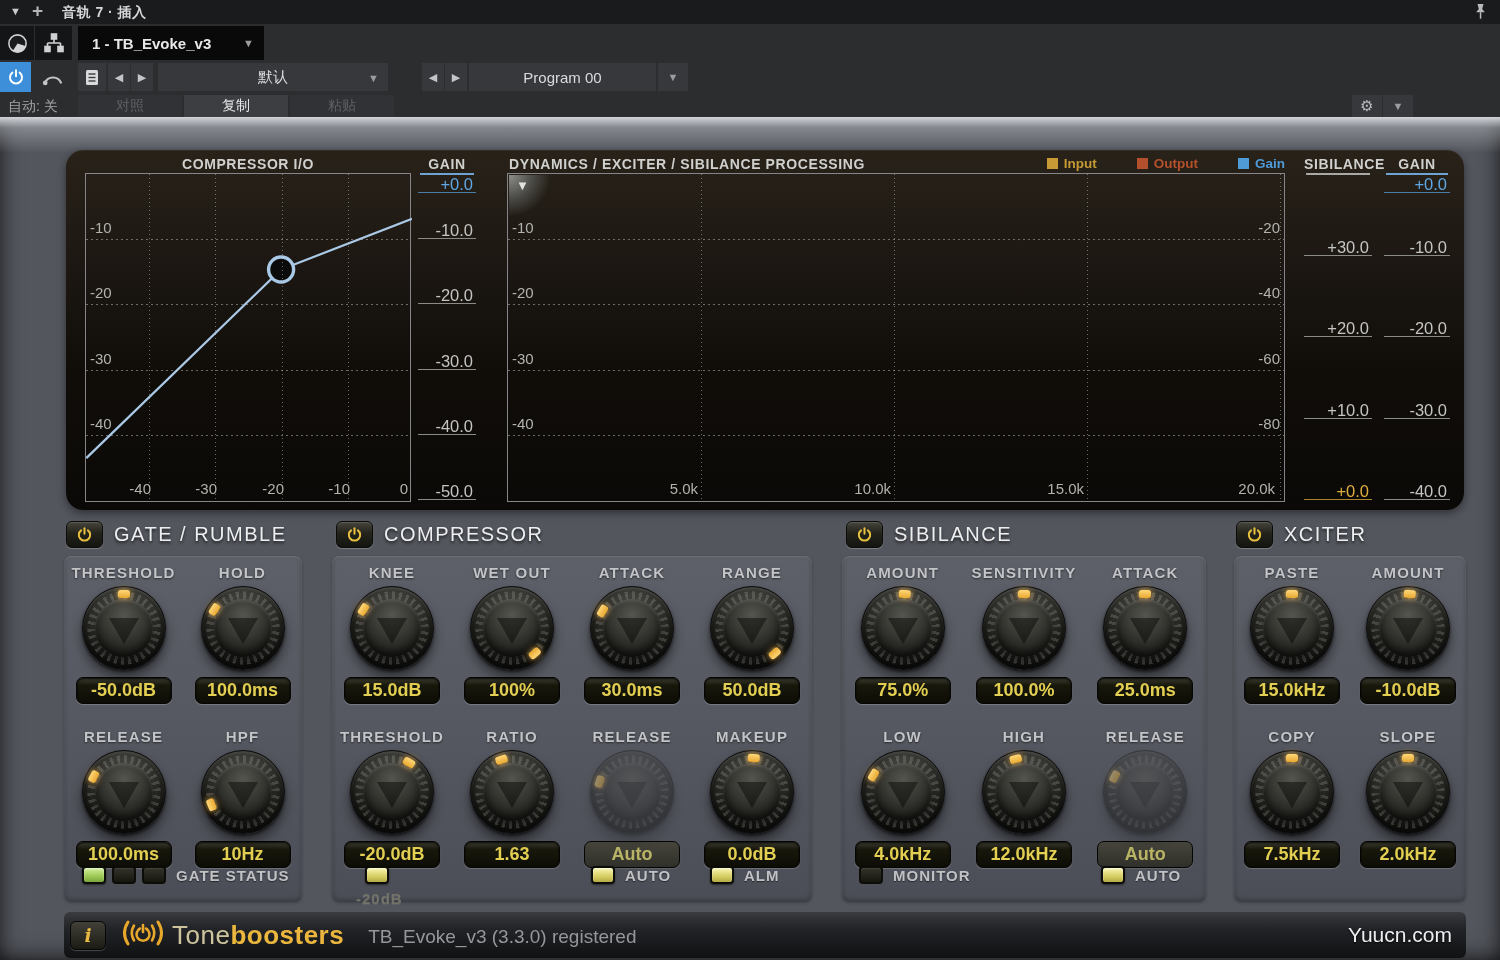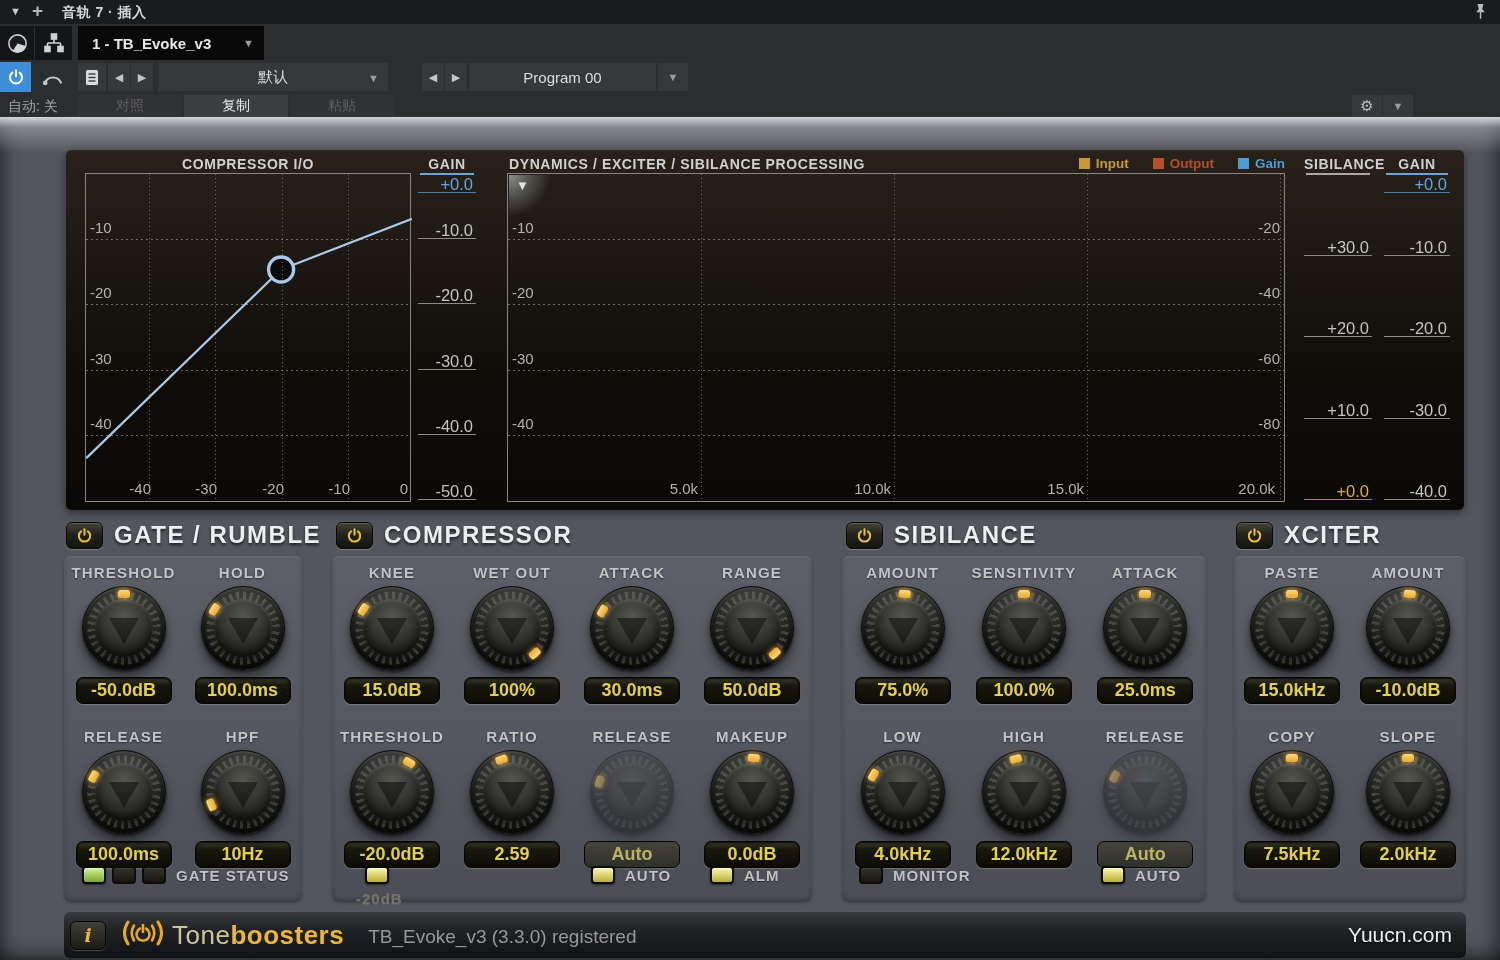--- a/index.html
+++ b/index.html
@@ -44,57 +44,57 @@
   #btn-gear-dd{position:absolute;left:1383px;top:71px;width:30px;height:22px;background:#37383b;color:#9a9c9e;
      display:flex;align-items:center;justify-content:center;font-size:11px;}
 
   
   #plugin{position:absolute;left:0;top:117px;width:1500px;height:843px;background:#53565d;
      box-shadow:inset 14px 0 20px -12px rgba(0,0,0,.55), inset -14px 0 20px -12px rgba(0,0,0,.55), inset 0 -16px 22px -14px rgba(0,0,0,.65);}
   #plugin .topshine{position:absolute;left:0;top:0;width:100%;height:36px;
      background:linear-gradient(180deg,rgba(222,225,230,.92) 0%,rgba(190,193,198,.45) 30%,rgba(120,123,130,0) 100%);}
 
   
-  #gpanel{position:absolute;left:66px;top:33px;width:1398px;height:360px;border-radius:5px;
+  #gpanel{position:absolute;left:66px;top:33px;width:1398px;height:360px;border-radius:17px;
      background:linear-gradient(180deg,#282219 0%,#1c1712 32%,#100d09 62%,#0b0907 100%);
      box-shadow:0 3px 8px rgba(0,0,0,.45), inset 0 1px 1px rgba(255,255,255,.05);}
   .gtitle{position:absolute;top:6px;font-size:14px;font-weight:bold;color:#d0d0ce;letter-spacing:.6px;}
   .graph{position:absolute;top:23px;height:329px;border:1px solid #85858a;box-sizing:border-box;}
   #graph-comp{left:19px;width:326px;}
   #graph-main{left:441px;width:778px;}
   .vline{position:absolute;top:0;bottom:0;width:1px;
      background-image:repeating-linear-gradient(to bottom,rgba(195,195,185,.5) 0 1px,transparent 1px 4px);}
   .hline{position:absolute;left:0;right:0;height:1px;
      background-image:repeating-linear-gradient(to right,rgba(195,195,185,.5) 0 2px,transparent 2px 5px);}
   .glabel{position:absolute;font-size:15px;color:#b2b2ae;}
   .glabel.xr{text-align:right;}
   #curve-svg{position:absolute;left:0;top:0;}
   .corner{position:absolute;top:1px;left:1px;width:40px;height:40px;
      background:radial-gradient(circle at 0 0,#8e8e8c 0%,#4a4a46 42%,rgba(12,12,10,0) 74%);}
   .corner-tri{position:absolute;left:7px;top:3px;font-size:13px;color:#e2e2e0;}
-  #dyn-legend{position:absolute;top:6px;left:940px;width:279px;display:flex;justify-content:flex-end;gap:24px;}
+  #dyn-legend{position:absolute;top:6px;left:940px;width:279px;display:flex;justify-content:flex-end;gap:40px;}
   .leg-item{display:flex;align-items:center;gap:6px;font-size:13.5px;font-weight:bold;}
   .leg-sq{width:11px;height:11px;display:inline-block;}
 
   
   .meter{position:absolute;top:0;height:360px;}
   #meter-gain-left{left:352px;width:58px;}
   #meter-sib{left:1238px;width:68px;}
   #meter-gain-right{left:1318px;width:66px;}
   .mtitle{position:absolute;top:6px;width:100%;text-align:center;font-size:14px;font-weight:bold;color:#d0d0ce;letter-spacing:.6px;}
   .mtitle-line{position:absolute;top:23px;left:2px;right:2px;height:2px;}
   .mline-blue{background:#6fa3d2;} .mline-gray{background:#a8a8a4;}
   .tick{position:absolute;left:0;width:100%;box-sizing:border-box;text-align:right;padding-right:3px;
      font-size:16.5px;color:#c4c4c2;border-bottom:1.5px solid #8a8a86;height:18px;}
   .tick.blue{color:#5ea6e4;border-color:#4a7ca8;}
   .tick.gold{color:#dcaf3e;border-color:#a8842c;}
 
   
   .sec-header{position:absolute;top:404px;display:flex;align-items:center;gap:11px;}
-  .sec-title{font-size:24px;font-weight:bold;color:#eceef0;letter-spacing:1.5px;text-shadow:0 2px 3px rgba(0,0,0,.65);}
+  .sec-title{font-size:20px;font-weight:normal;color:#eceef0;letter-spacing:1.5px;text-shadow:0 2px 3px rgba(0,0,0,.65);}
   .pwr{width:37px;height:27px;border-radius:6px;border:1px solid #0a0a08;box-sizing:border-box;
      background:linear-gradient(180deg,#45453d 0%,#23231c 45%,#151510 100%);
      box-shadow:0 1px 1px rgba(255,255,255,.25), inset 0 1px 1px rgba(255,255,255,.14);
      display:flex;align-items:center;justify-content:center;}
   .panel{position:absolute;top:439px;height:346px;border-radius:7px;
      background:linear-gradient(180deg,#5d6068 0%,#54575f 55%,#4b4e56 100%);
      box-shadow:inset 0 1px 2px rgba(255,255,255,.14), inset 0 -2px 5px rgba(0,0,0,.28), 0 1px 3px rgba(0,0,0,.25);}
   #panel-gate{left:64px;width:238px;}
   #panel-compressor{left:332px;width:480px;}
   #panel-sibilance{left:842px;width:364px;}
@@ -483,21 +483,21 @@
           </div>
           <div class="cell">
             <div class="klabel">RATIO</div>
             <div class="knob">
               <div class="base"></div>
               <div class="ticks"></div>
               <div class="cap"></div>
               <div class="pointer"></div>
               <div class="ind" style="transform: rotate(-18deg);"></div>
             </div>
-            <div class="vbox">2.59</div>
+            <div class="vbox">1.63</div>
           </div>
           <div class="cell">
             <div class="klabel">RELEASE</div>
             <div class="knob dim">
               <div class="base"></div>
               <div class="ticks"></div>
               <div class="cap"></div>
               <div class="pointer"></div>
               <div class="ind" style="transform: rotate(-72deg);"></div>
             </div>

